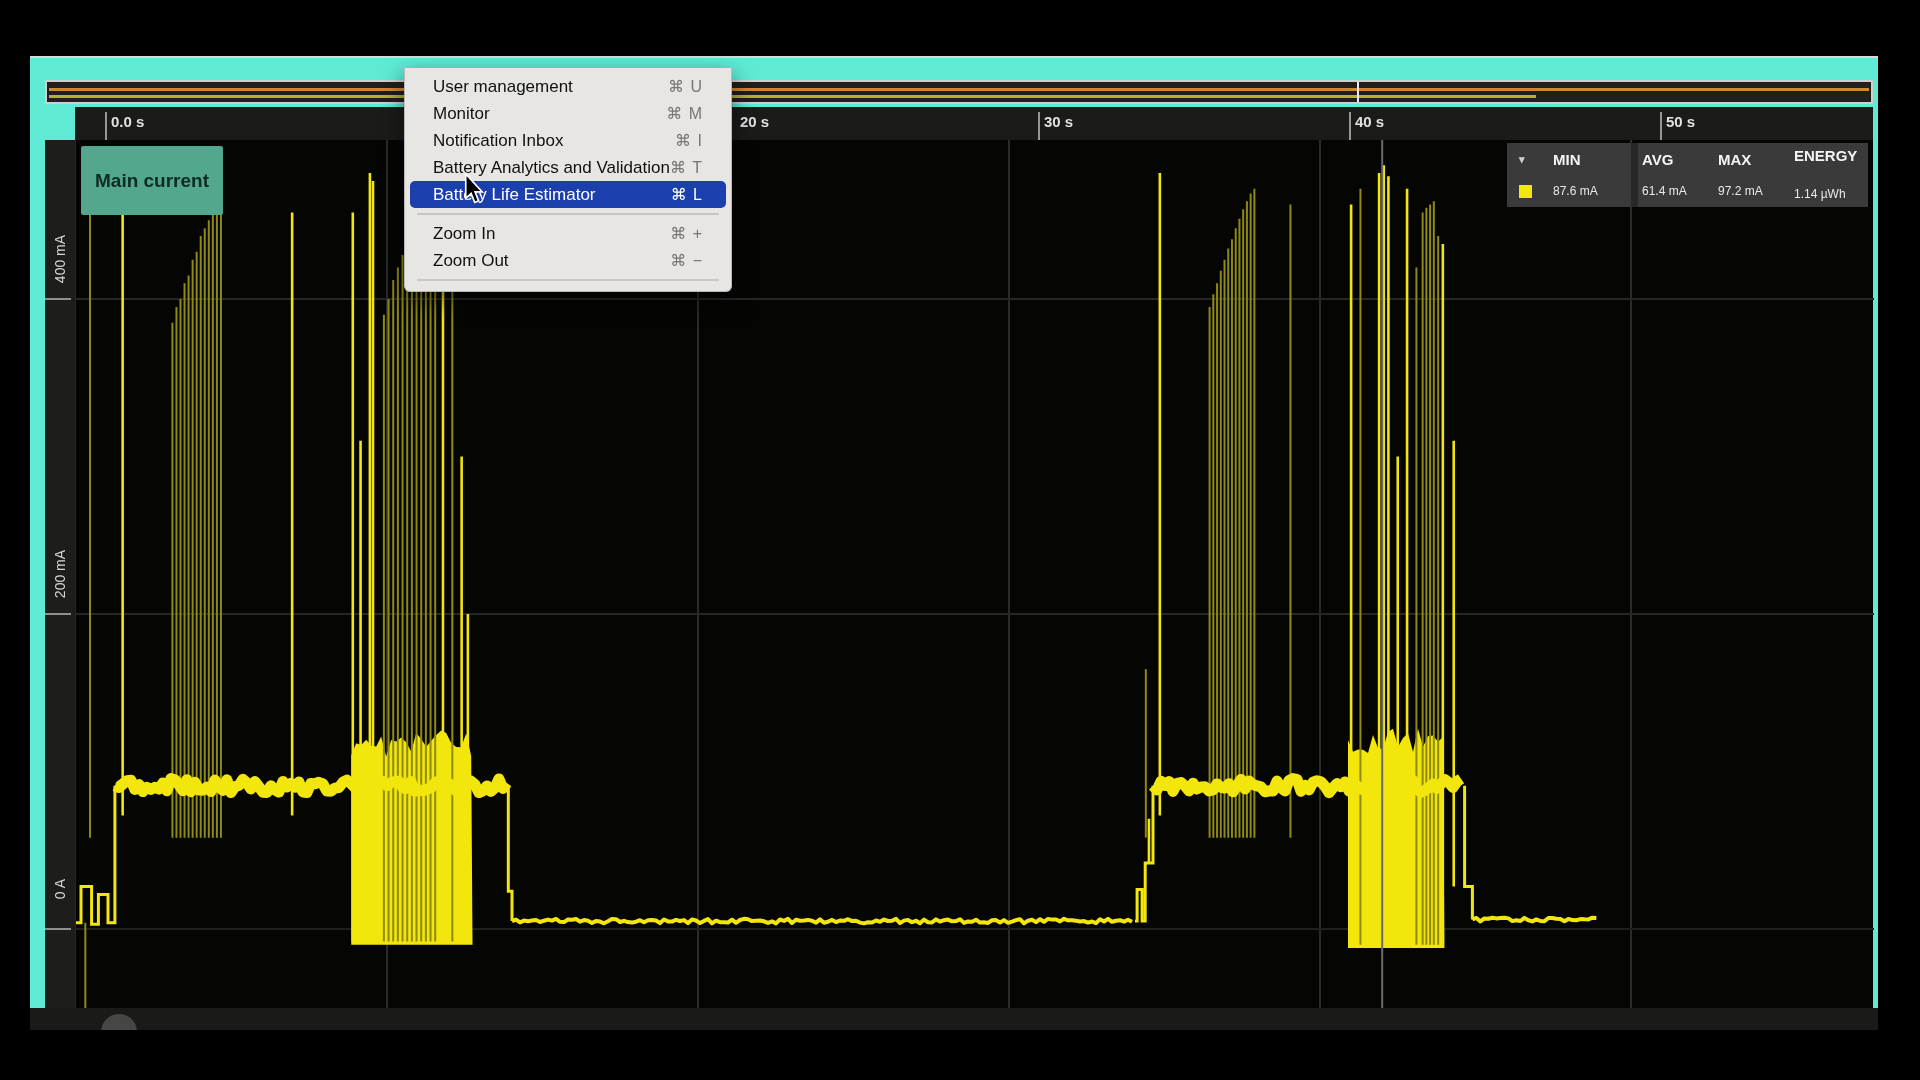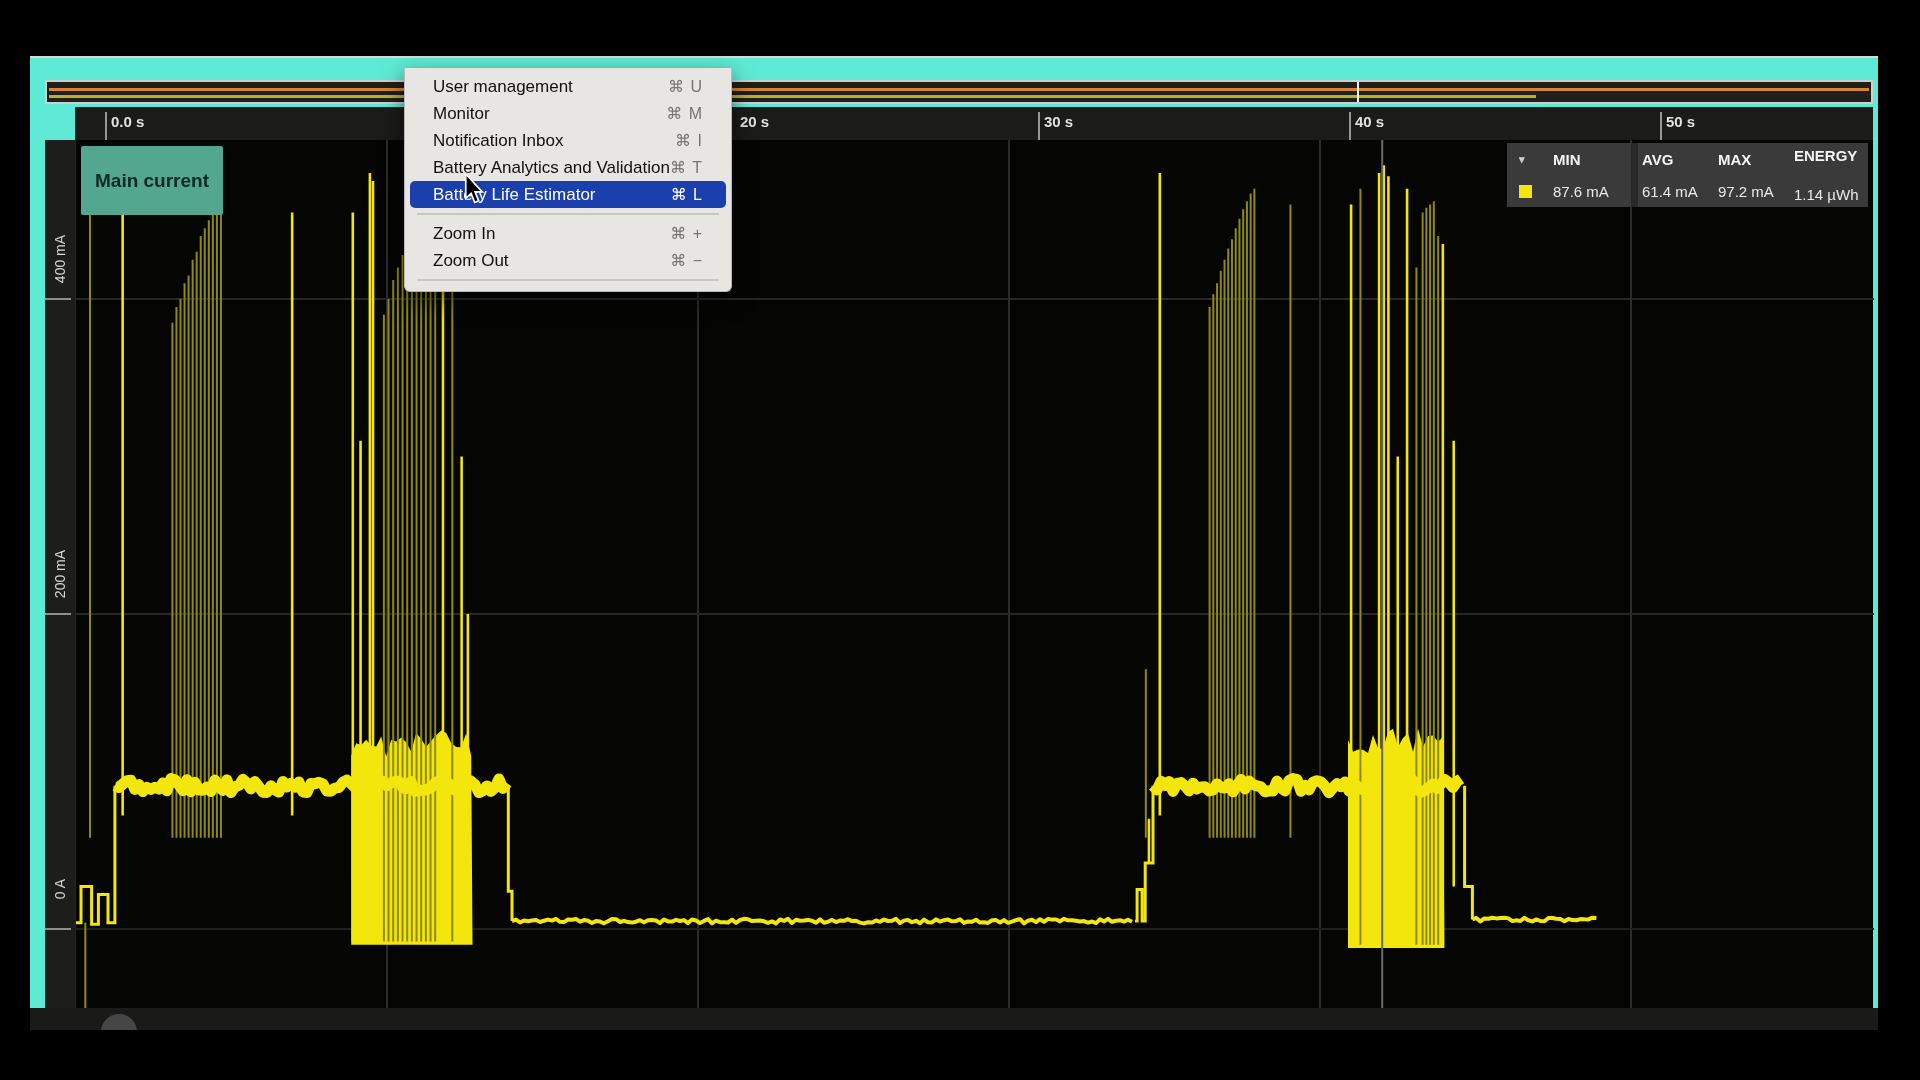--- a/index.html
+++ b/index.html
@@ -30,21 +30,21 @@
   #bottombar{position:absolute;left:0;top:952px;width:100%;height:22px;background:#1a1a19;}
   #fab{position:absolute;left:71px;top:958px;width:36px;height:36px;border-radius:50%;background:#464646;}
   
   #badge{position:absolute;left:51px;top:90px;height:35px;line-height:35px;padding:17px 14px;
          background:#53a78f;color:#0d2a23;font-size:19px;font-weight:600;border-radius:2px;}
   
   #stats{position:absolute;left:1477px;top:87px;height:64px;display:flex;background:#3a3a3a;color:#eee;}
   .scol{display:flex;flex-direction:column;}
   .scell{height:32px;display:flex;align-items:center;padding:0 4px;box-sizing:border-box;}
   .shead{font-weight:700;font-size:15px;color:#f5f5f5;}
-  .sval{font-size:15px;color:#e9e9e9;white-space:nowrap;}
+  .sval{font-size:12px;color:#e9e9e9;white-space:nowrap;}
   .sgap{width:7px;background:#282828;}
   .swatch{width:13px;height:13px;background:#f3e50e;}
   .chev{font-size:11px;color:#cfcfcf;}
   
   #menu{position:absolute;left:404px;top:56px;width:328px;background:#e7e6e3;border-radius:0 0 6px 6px;
         box-shadow:0 8px 22px rgba(0,0,0,.55);padding:5px 0;box-sizing:border-box;border:1px solid #b9b9b9;border-top:none;margin-top:12px;}
   .mitem{position:relative;height:27px;margin:0 5px;padding:0 23px;border-radius:5px;display:flex;
          align-items:center;justify-content:space-between;font-size:17px;color:#111;}
   .mitem.hl{background:#1c3fae;color:#fff;}
   .mshort{color:#767676;font-size:16px;letter-spacing:1px;}

